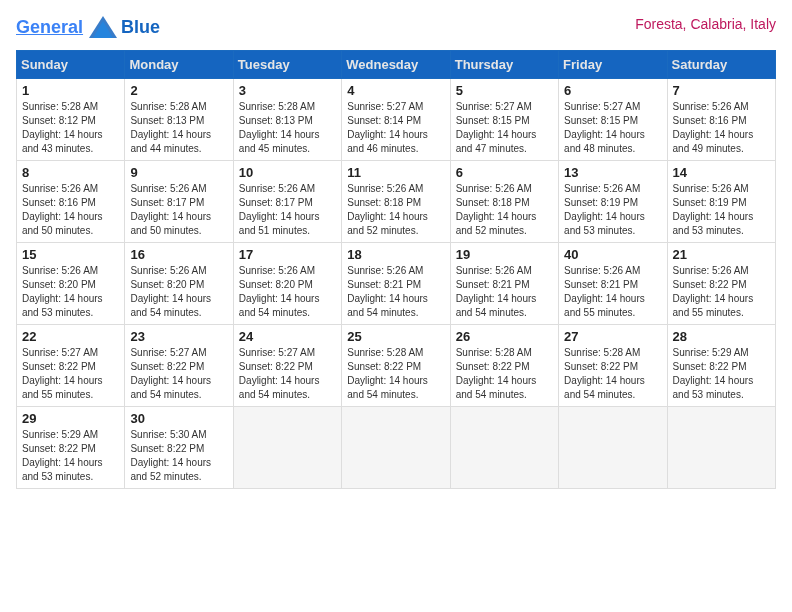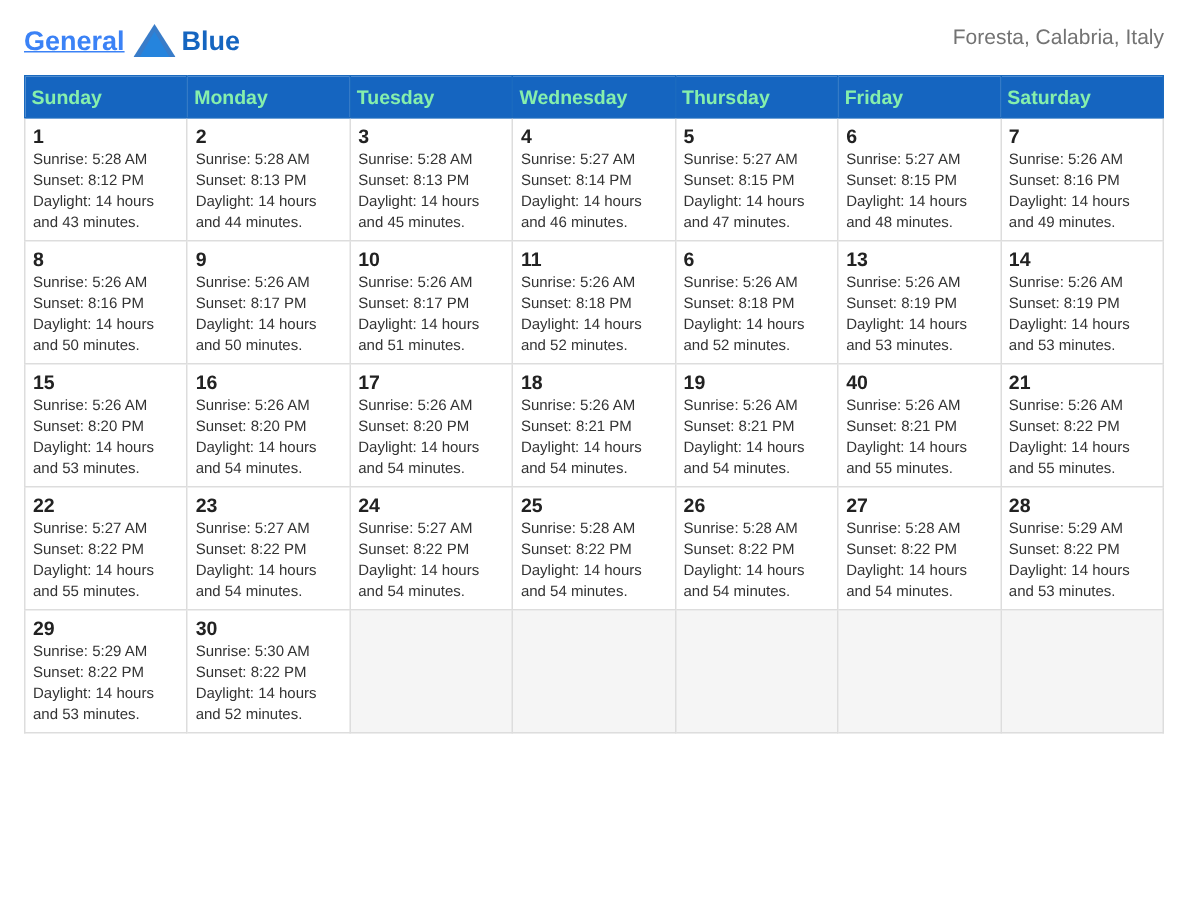--- a/index.html
+++ b/index.html
@@ -41,30 +41,30 @@
     .title-area {
       text-align: right;
     }
     .month-title {
       font-size: 28px;
       font-weight: bold;
       color: #222;
     }
     .subtitle {
       font-size: 14px;
-      color: #737373;
+      color: #be185d;
     }
     .calendar {
       width: 100%;
       border-collapse: collapse;
       border: 1px solid #ccc;
     }
     .calendar th {
       background-color: #1565c0;
-      color: #86efac;
+      color: #e5e5e5;
       font-size: 13px;
       font-weight: bold;
       padding: 6px 4px;
       text-align: left;
       border: 1px solid #1a6abf;
     }
     .calendar td {
       vertical-align: top;
       padding: 4px 5px;
       border: 1px solid #ddd;

